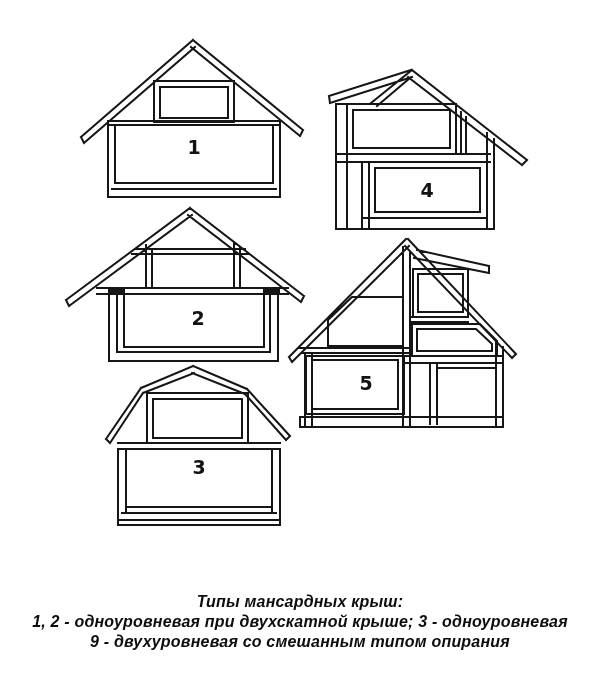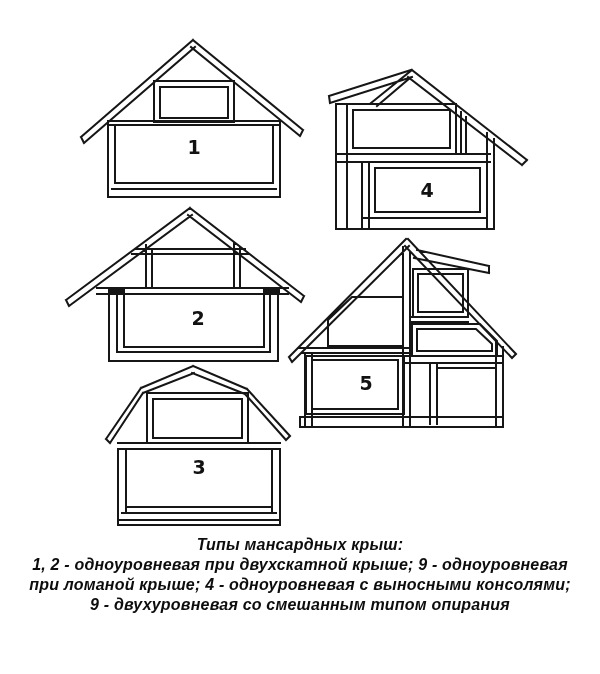--- a/index.html
+++ b/index.html
@@ -34,21 +34,21 @@
     font-family: "DejaVu Sans", "Liberation Sans", sans-serif;
     font-weight: 700;
     font-size: 19px;
     fill: #121212;
     text-anchor: middle;
   }
   .caption {
     position: absolute;
     left: 0;
     right: 0;
-    top: 535px;
+    top: 592px;
     text-align: center;
     font-family: "Liberation Sans", sans-serif;
     font-style: italic;
     font-weight: 700;
     font-size: 16px;
     line-height: 20px;
     color: #0d0d0d;
     letter-spacing: 0.2px;
   }
 </style>
@@ -140,18 +140,17 @@
                M430,363 L430,424 M437,363 L437,424
                M437,368 L496,368
                M300,417 L503,417 M300,427 L503,427
                M300,417 L300,427 M503,417 L503,427" stroke="#161616"></path>
       <text class="house-num" x="366" y="390">5</text>
     </g>
   </svg>
 
   <div class="caption">
     <div>Типы мансардных крыш:</div>
-    <div>1, 2 - одноуровневая при двухскатной крыше; 9 - одноуровневая</div>
-    <div>при ломаной крыше; 4 - одноуровневая с выносными консолями;</div>
+    <div>1, 2 - одноуровневая при двухскатной крыше; 3 - одноуровневая</div>
     <div>9 - двухуровневая со смешанным типом опирания</div>
   </div>
 
 </div>
 
 </body></html>

